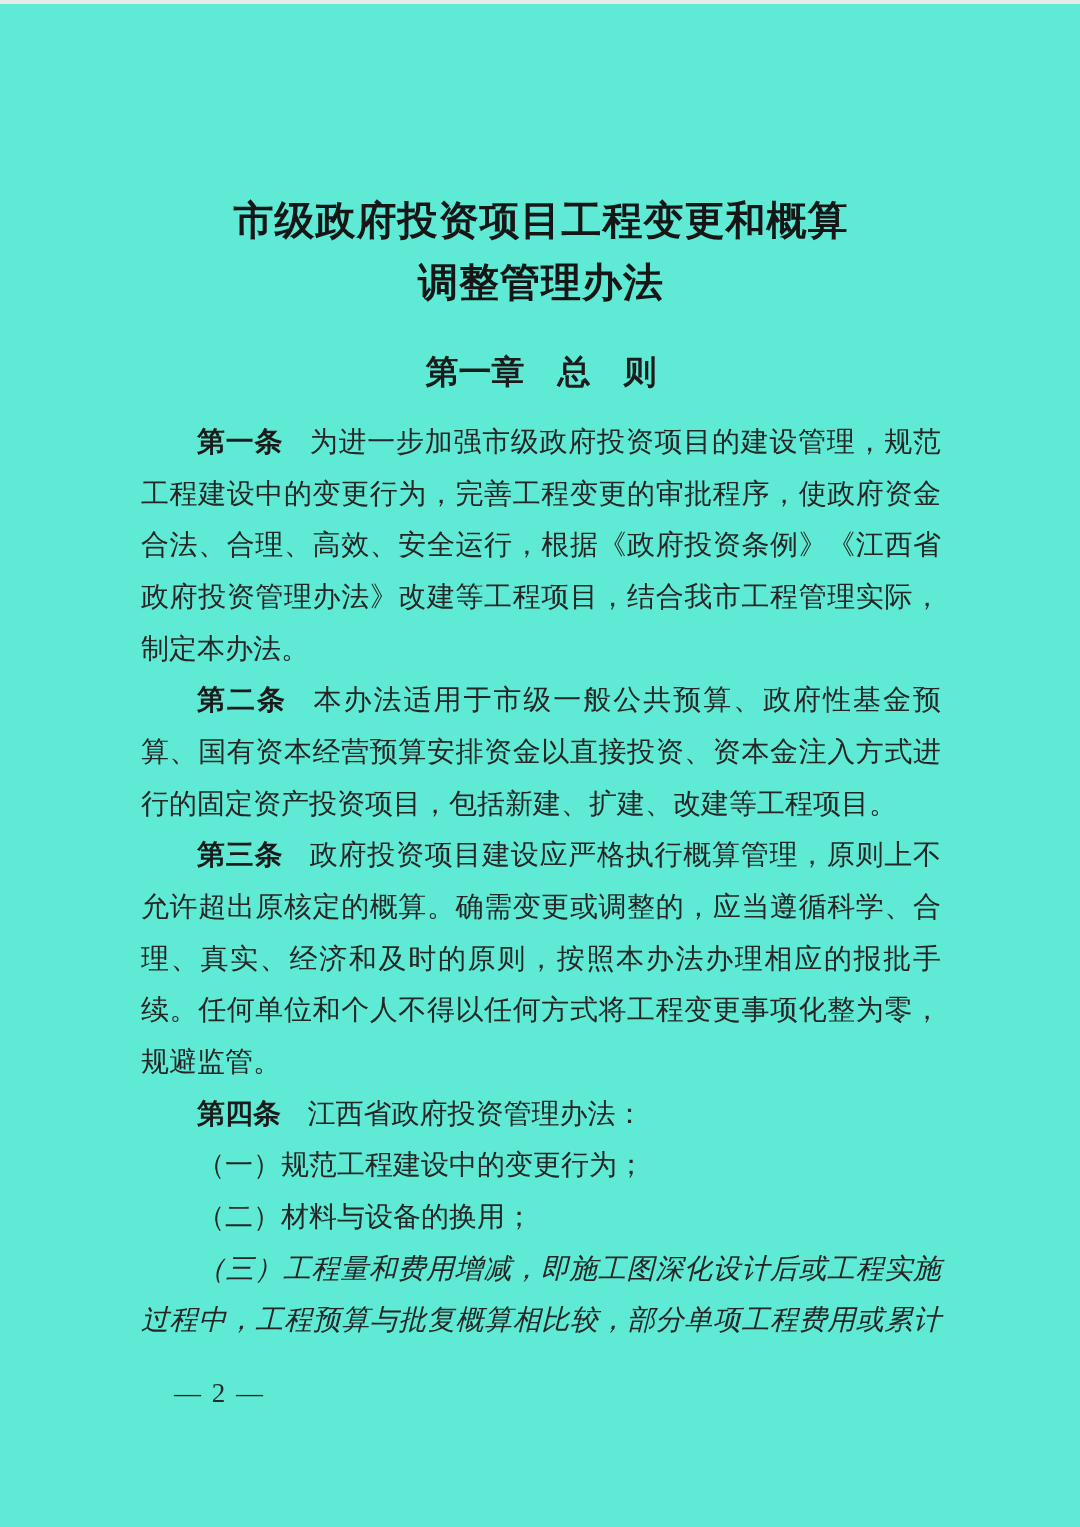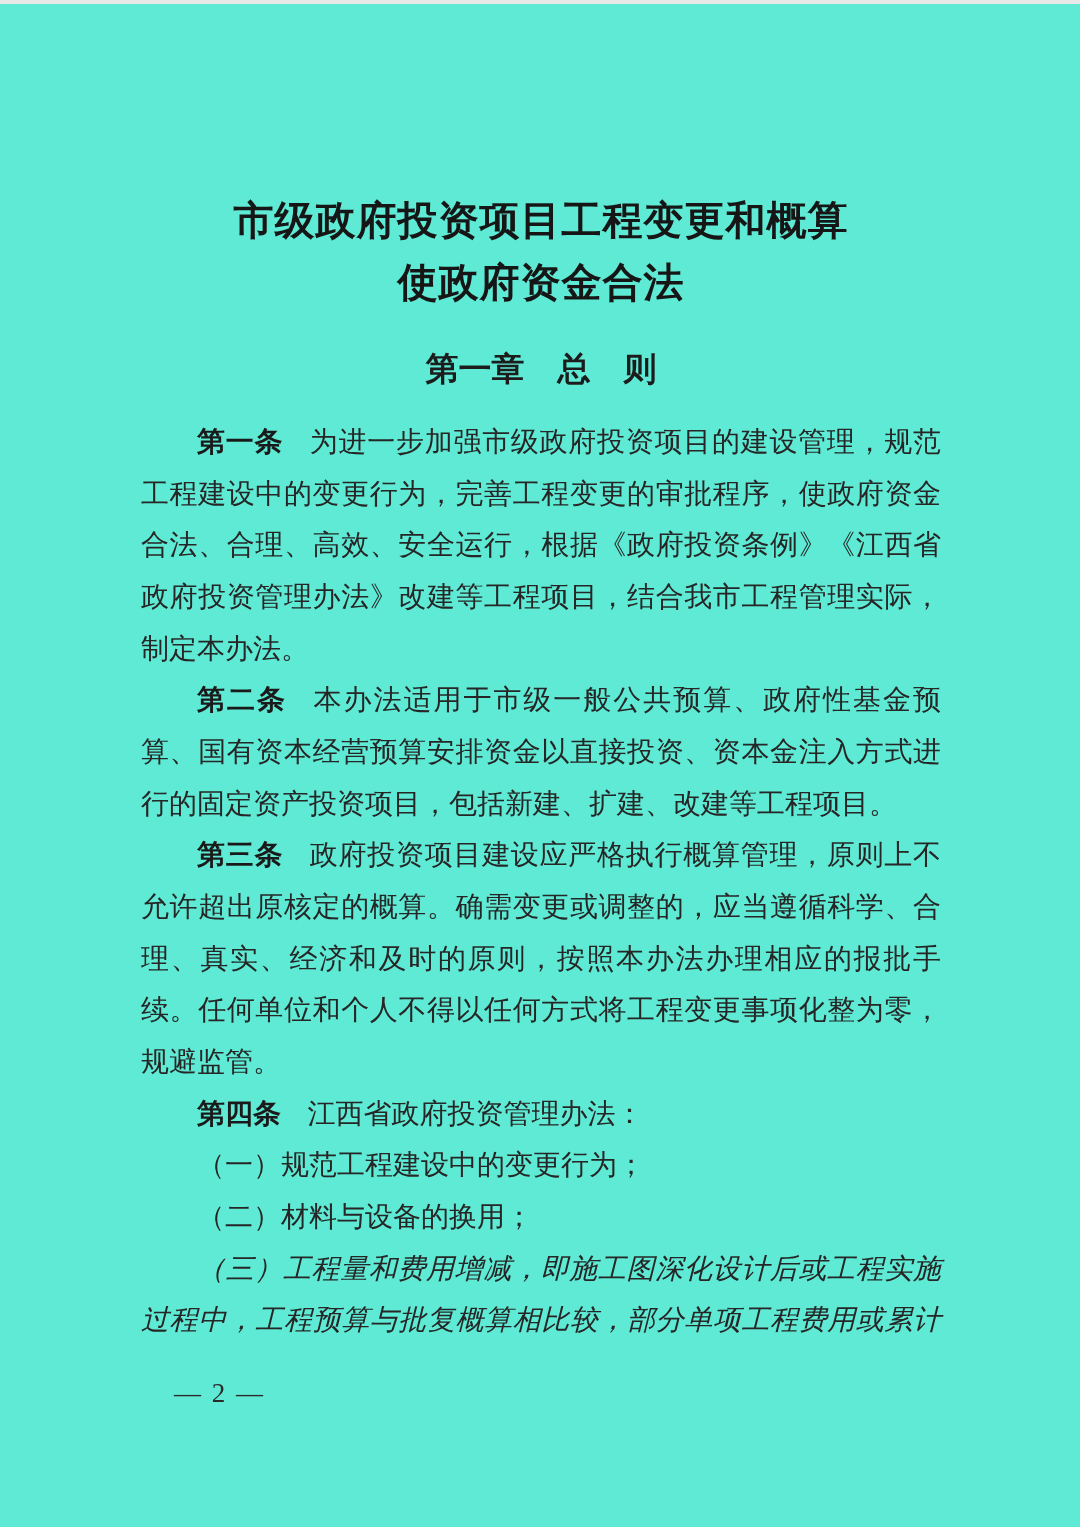--- a/index.html
+++ b/index.html
@@ -22,21 +22,21 @@
     font-weight: 700;
     font-size: 40px;
     line-height: 62px;
     text-align: center;
     letter-spacing: 1px;
     color: #161616;
     font-family: "Liberation Serif", serif;
   }
   .chapter {
     margin-top: 36px;
-    font-family: Liberation Mono, monospace;
+    font-family: Liberation Sans, sans-serif;
     font-weight: 700;
     font-size: 33px;
     line-height: 44px;
     text-align: center;
     color: #1c1c1c;
   }
   .body-text {
     margin-top: 22px;
     font-size: 28px;
     line-height: 51.66px;
@@ -66,21 +66,21 @@
   }
 </style>
 </head>
 <body>
 
 <div class="page">
   <div class="content">
 
     <div class="doc-title">
       <div>市级政府投资项目工程变更和概算</div>
-      <div>使政府资金合法</div>
+      <div>调整管理办法</div>
     </div>
 
     <div class="chapter">第一章　总　则</div>
 
     <div class="body-text">
       <p class="para"><b class="label">第一条</b><span>为进一步加强市级政府投资项目的建设管理，规范工程建设中的变更行为，完善工程变更的审批程序，使政府资金合法、合理、高效、安全运行，根据《政府投资条例》《江西省政府投资管理办法》改建等工程项目，结合我市工程管理实际，制定本办法。</span></p>
       <p class="para"><b class="label">第二条</b><span>本办法适用于市级一般公共预算、政府性基金预算、国有资本经营预算安排资金以直接投资、资本金注入方式进行的固定资产投资项目，包括新建、扩建、改建等工程项目。</span></p>
       <p class="para"><b class="label">第三条</b><span>政府投资项目建设应严格执行概算管理，原则上不允许超出原核定的概算。确需变更或调整的，应当遵循科学、合理、真实、经济和及时的原则，按照本办法办理相应的报批手续。任何单位和个人不得以任何方式将工程变更事项化整为零，规避监管。</span></p>
       <p class="para"><b class="label">第四条</b><span>江西省政府投资管理办法：</span></p>
       <p class="para"><span>（一）规范工程建设中的变更行为；</span></p>

